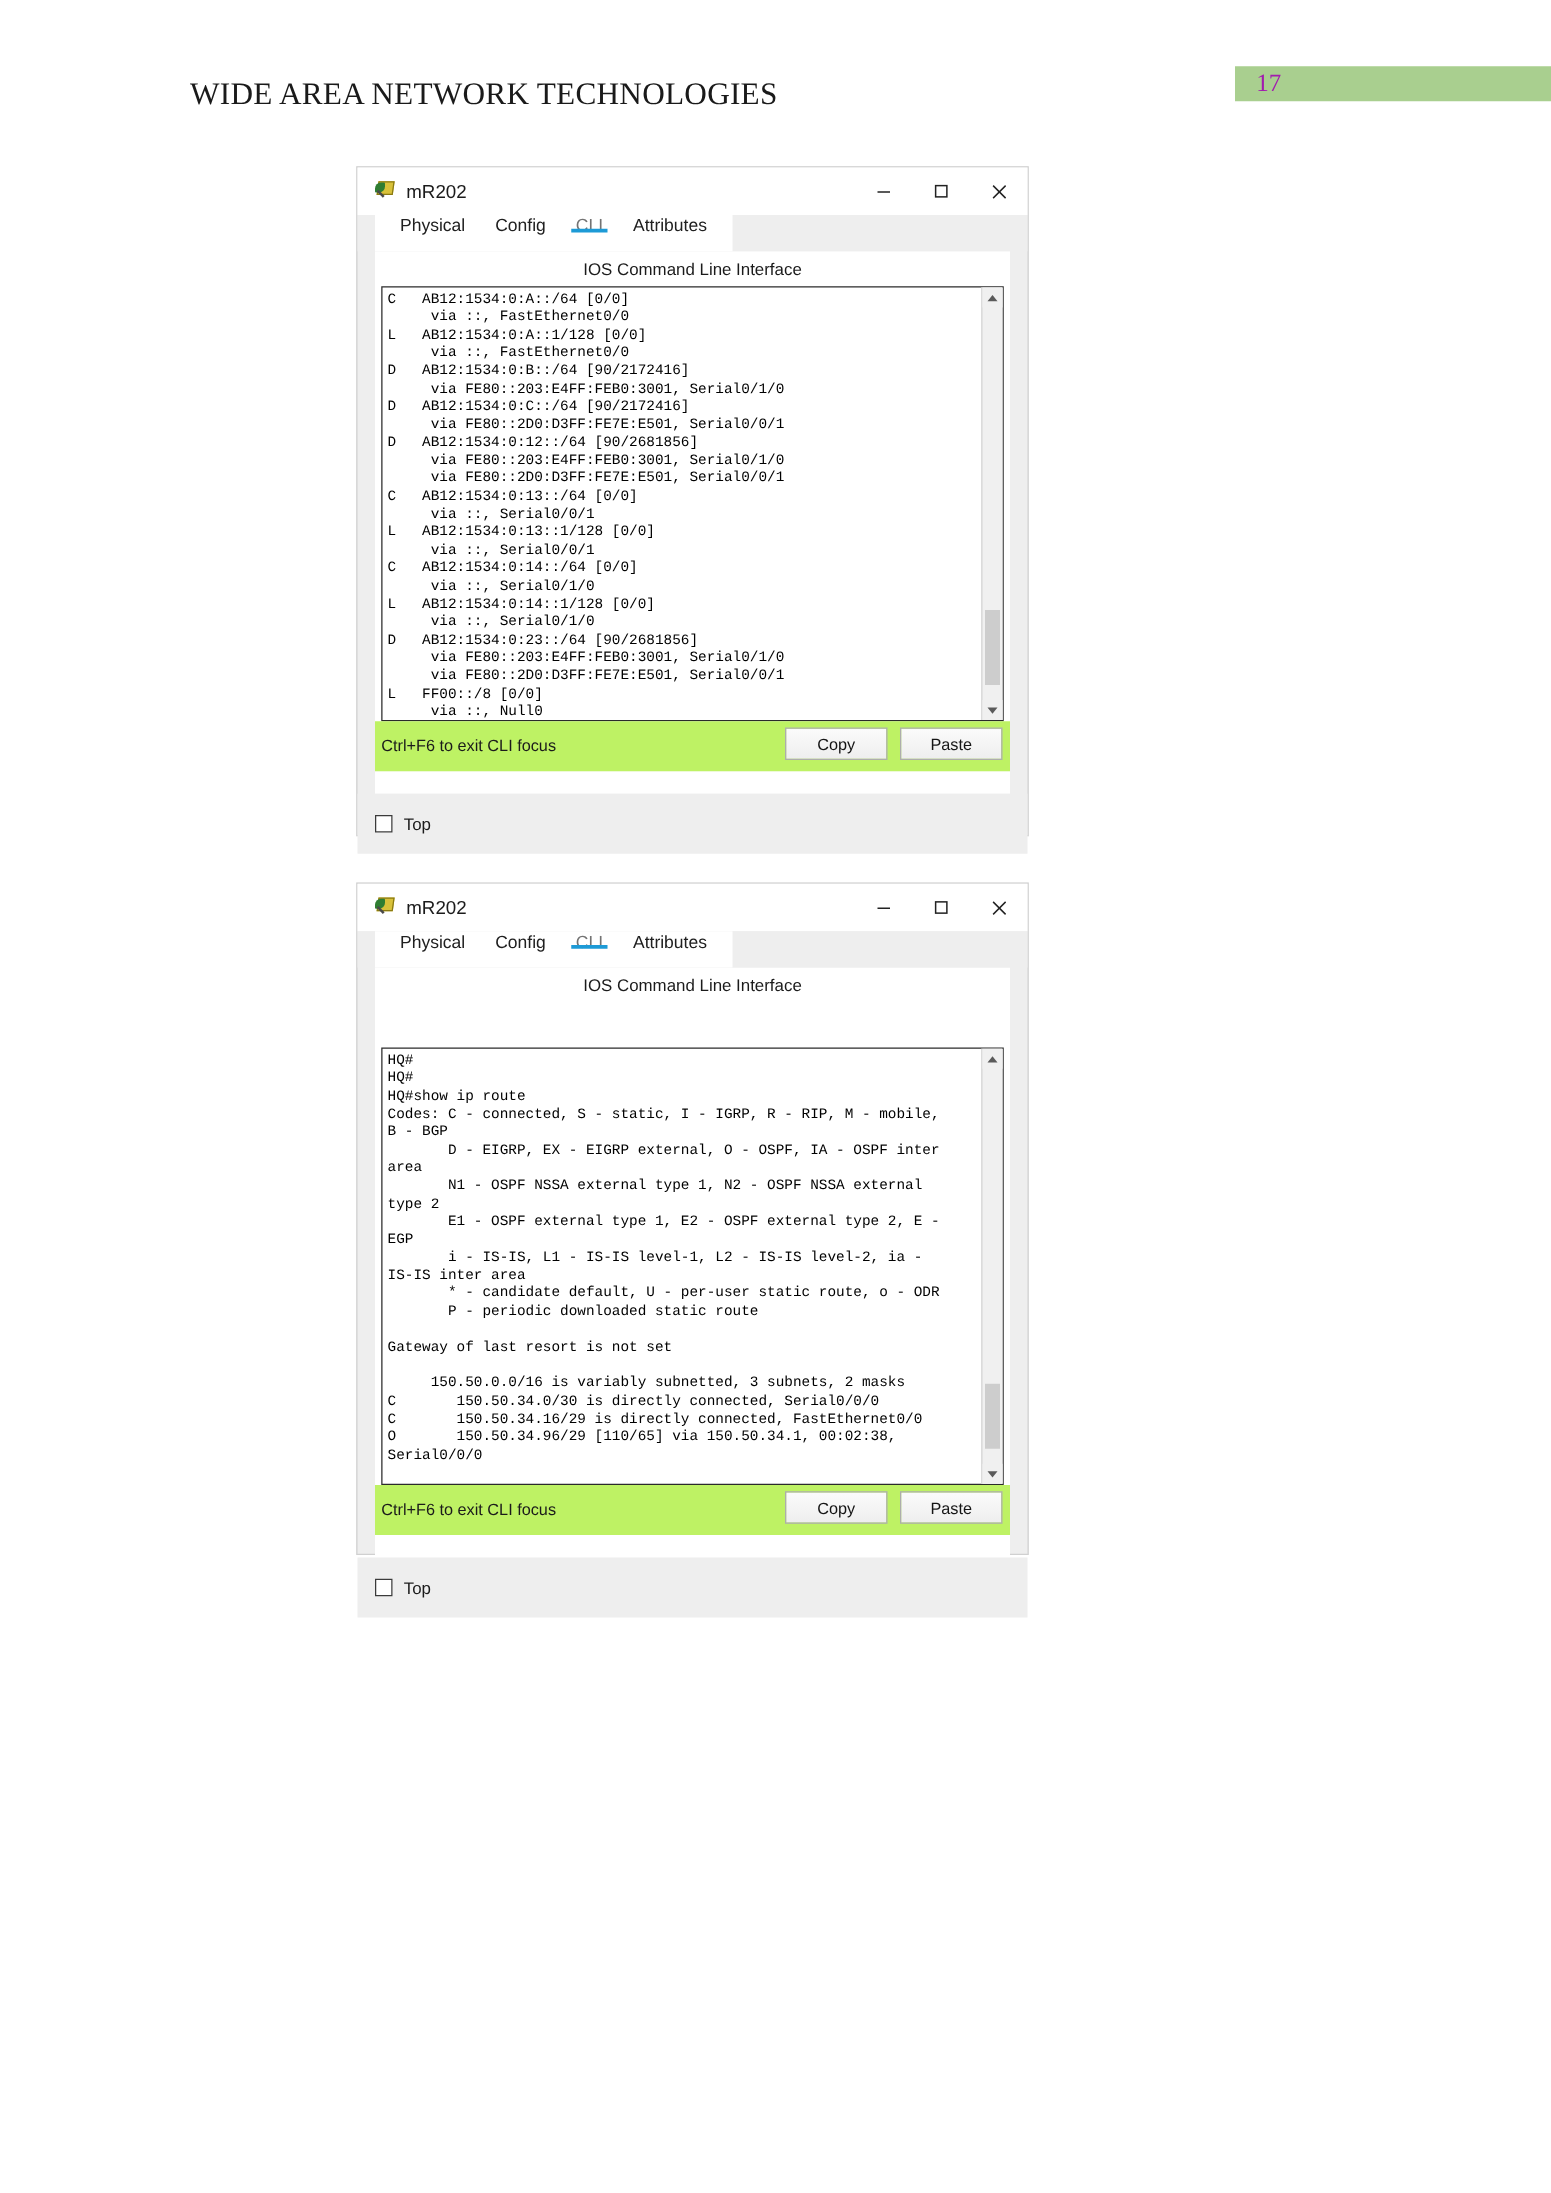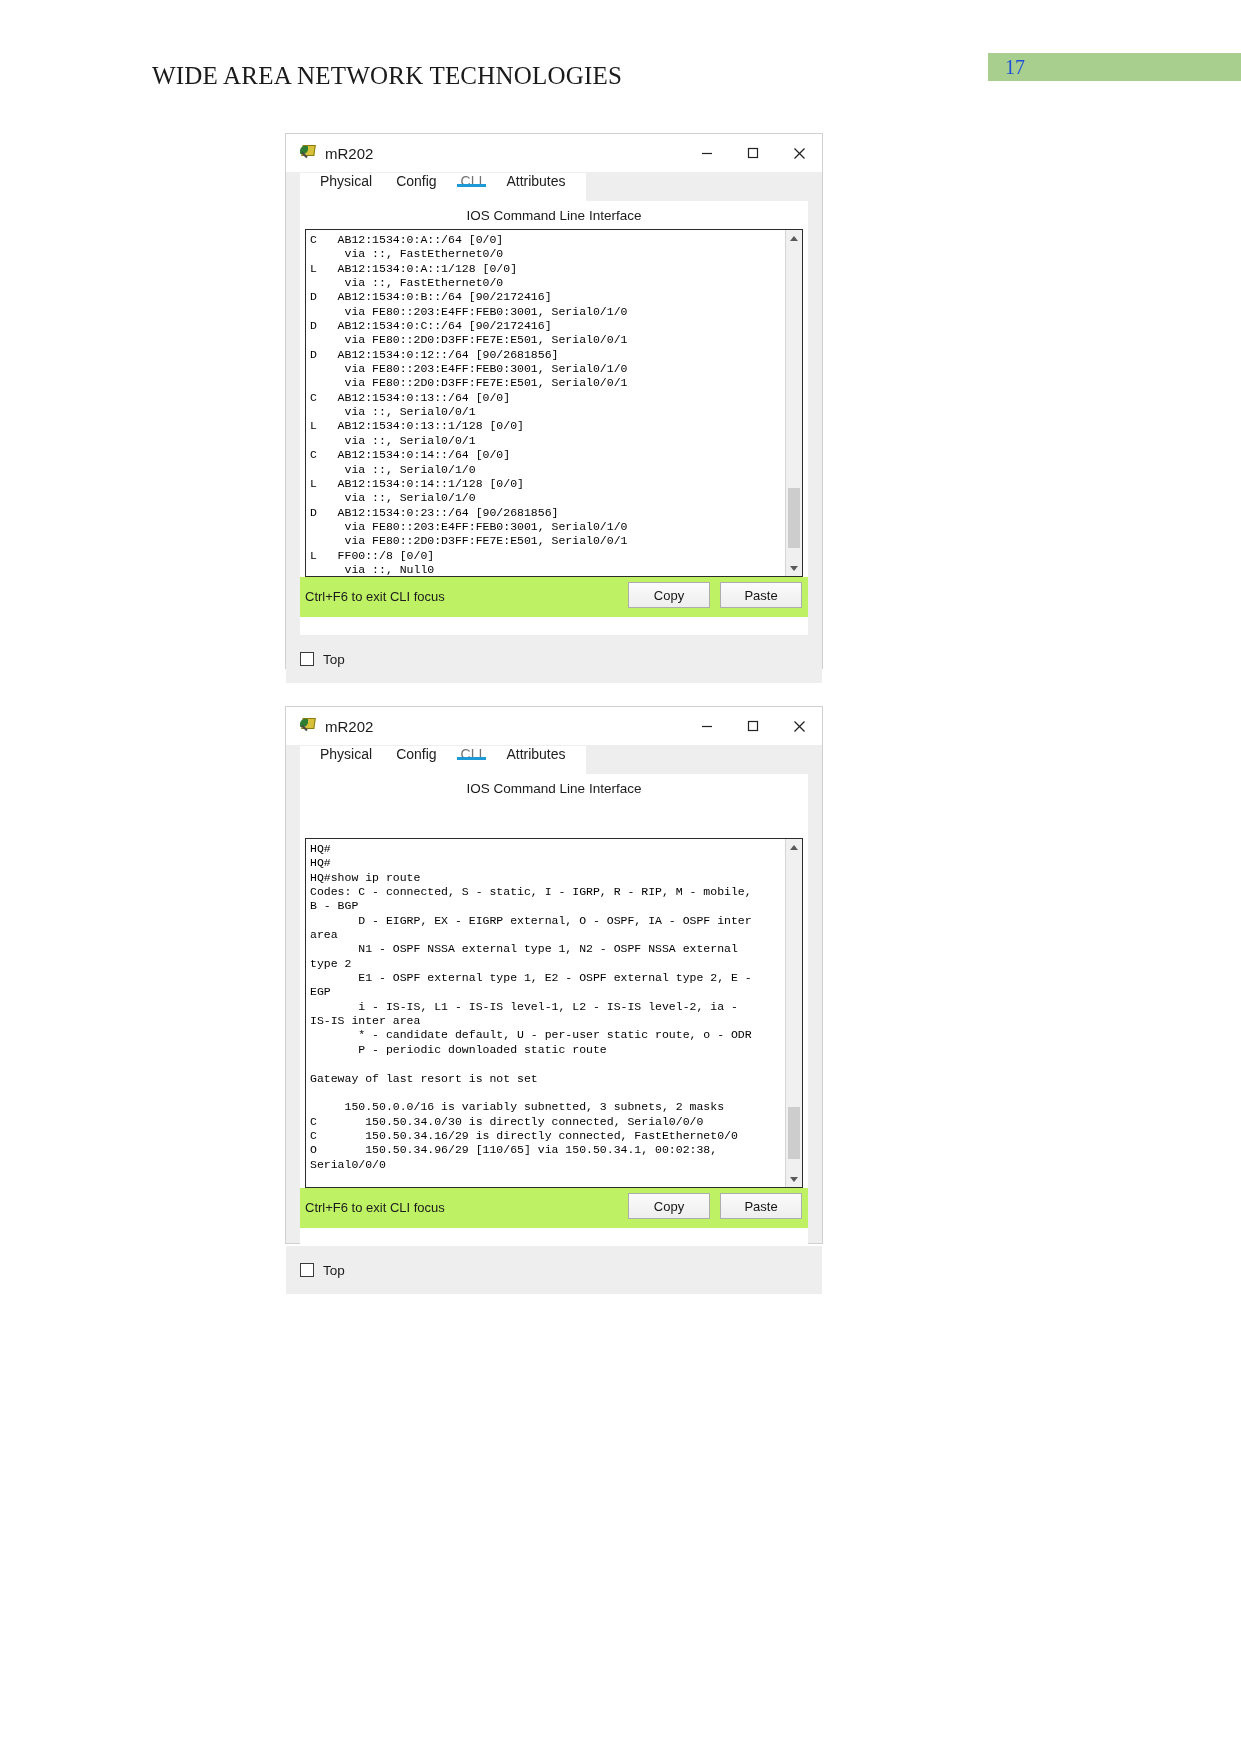--- a/index.html
+++ b/index.html
@@ -39,21 +39,21 @@
     width: 269px;
     height: 28px;
     background: #a9cf8f;
   }
   .page-badge-num {
     position: absolute;
     left: 17px;
     top: 3px;
     font-family: "Liberation Serif", serif;
     font-size: 20px;
-    color: #1d4ed8;
+    color: #a21caf;
   }
 
   
   .pt-window {
     position: absolute;
     background: #eeeeee;
     border: 1px solid #d0d0d0;
     box-sizing: border-box;
   }
   .pt-titlebar {

